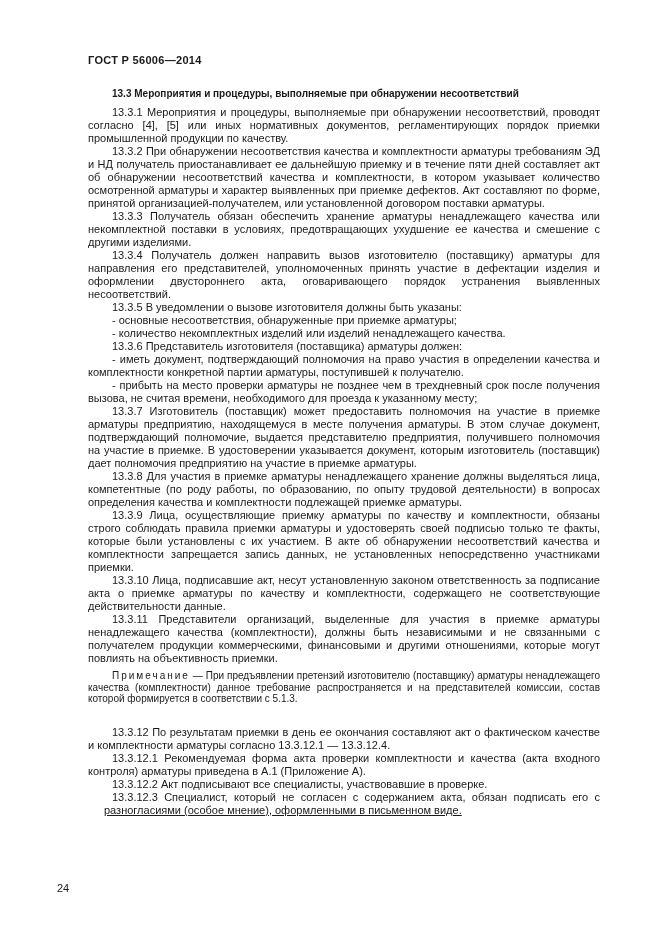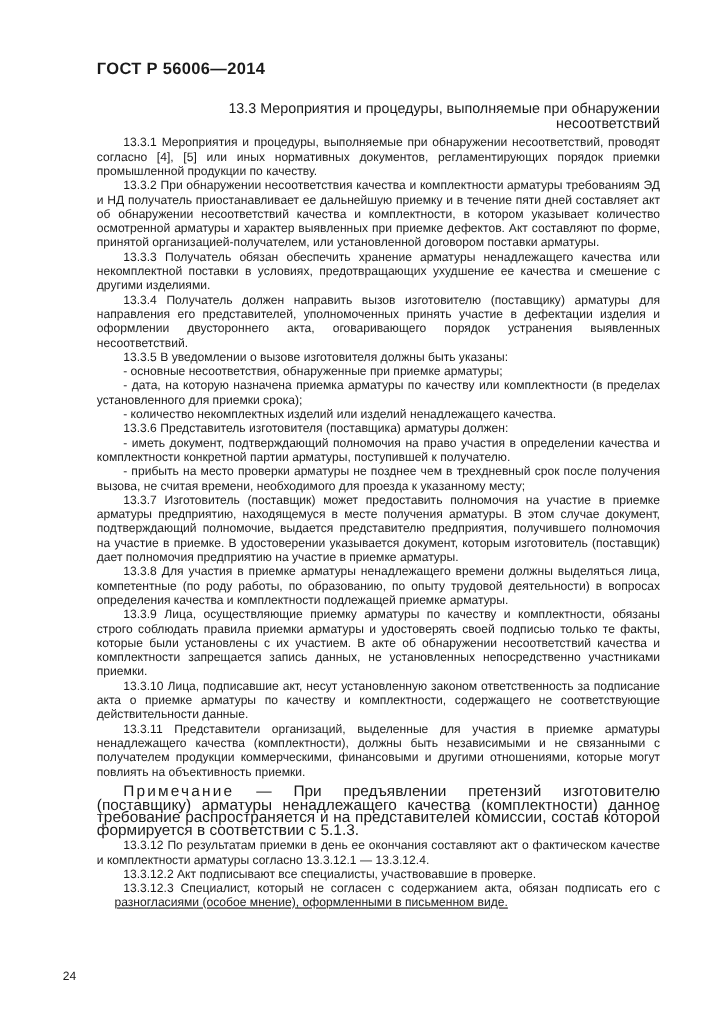--- a/index.html
+++ b/index.html
@@ -18,46 +18,46 @@
     overflow: hidden;
     box-sizing: border-box;
   }
   .content {
     position: absolute;
     top: 54px;
     left: 88px;
     width: 512px;
   }
   .doc-header {
-    font-size: 15px;
+    font-size: 11px;
     font-weight: bold;
     letter-spacing: 0.3px;
     margin: 0 0 21px 0;
   }
   .section-heading {
-    font-size: 13px;
-    font-weight: normal;
+    font-size: 10px;
+    font-weight: bold;
     text-indent: 24px;
-    text-align: right;
+    text-align: left;
     margin: 0 0 6px 0;
     line-height: 13px;
   }
   .para {
     font-size: 11px;
     line-height: 13px;
     text-align: justify;
     text-indent: 24px;
     margin: 0;
   }
   .note {
-    font-size: 14px;
+    font-size: 10px;
     line-height: 11.5px;
     text-align: justify;
     text-indent: 24px;
-    margin: 5px 0 3px 0;
+    margin: 5px 0 21px 0;
   }
   .note-prefix {
     letter-spacing: 2px;
   }
   .underlined {
     text-decoration: underline;
     margin-left: 16px;
   }
   .page-number {
     position: absolute;
@@ -73,30 +73,30 @@
   <div class="content">
     <p class="doc-header">ГОСТ Р 56006—2014</p>
     <p class="section-heading">13.3 Мероприятия и процедуры, выполняемые при обнаружении несоответствий</p>
     <div>
         <p class="para">13.3.1 Мероприятия и процедуры, выполняемые при обнаружении несоответствий, проводят согласно [4], [5] или иных нормативных документов, регламентирующих порядок приемки промышленной продукции по качеству.</p>
         <p class="para">13.3.2 При обнаружении несоответствия качества и комплектности арматуры требованиям ЭД и НД получатель приостанавливает ее дальнейшую приемку и в течение пяти дней составляет акт об обнаружении несоответствий качества и комплектности, в котором указывает количество осмотренной арматуры и характер выявленных при приемке дефектов. Акт составляют по форме, принятой организацией-получателем, или установленной договором поставки арматуры.</p>
         <p class="para">13.3.3 Получатель обязан обеспечить хранение арматуры ненадлежащего качества или некомплектной поставки в условиях, предотвращающих ухудшение ее качества и смешение с другими изделиями.</p>
         <p class="para">13.3.4 Получатель должен направить вызов изготовителю (поставщику) арматуры для направления его представителей, уполномоченных принять участие в дефектации изделия и оформлении двустороннего акта, оговаривающего порядок устранения выявленных несоответствий.</p>
         <p class="para">13.3.5 В уведомлении о вызове изготовителя должны быть указаны:</p>
         <p class="para">- основные несоответствия, обнаруженные при приемке арматуры;</p>
-        <p class="para">- дата, на которую назначена приемка арматуры по качеству или комплектности (в пределах установленного для приемки срока);</p>
         <p class="para">- количество некомплектных изделий или изделий ненадлежащего качества.</p>
         <p class="para">13.3.6 Представитель изготовителя (поставщика) арматуры должен:</p>
         <p class="para">- иметь документ, подтверждающий полномочия на право участия в определении качества и комплектности конкретной партии арматуры, поступившей к получателю.</p>
         <p class="para">- прибыть на место проверки арматуры не позднее чем в трехдневный срок после получения вызова, не считая времени, необходимого для проезда к указанному месту;</p>
         <p class="para">13.3.7 Изготовитель (поставщик) может предоставить полномочия на участие в приемке арматуры предприятию, находящемуся в месте получения арматуры. В этом случае документ, подтверждающий полномочие, выдается представителю предприятия, получившего полномочия на участие в приемке. В удостоверении указывается документ, которым изготовитель (поставщик) дает полномочия предприятию на участие в приемке арматуры.</p>
-        <p class="para">13.3.8 Для участия в приемке арматуры ненадлежащего времени должны выделяться лица, компетентные (по роду работы, по образованию, по опыту трудовой деятельности) в вопросах определения качества и комплектности подлежащей приемке арматуры.</p>
+        <p class="para">13.3.8 Для участия в приемке арматуры ненадлежащего хранение должны выделяться лица, компетентные (по роду работы, по образованию, по опыту трудовой деятельности) в вопросах определения качества и комплектности подлежащей приемке арматуры.</p>
         <p class="para">13.3.9 Лица, осуществляющие приемку арматуры по качеству и комплектности, обязаны строго соблюдать правила приемки арматуры и удостоверять своей подписью только те факты, которые были установлены с их участием. В акте об обнаружении несоответствий качества и комплектности запрещается запись данных, не установленных непосредственно участниками приемки.</p>
         <p class="para">13.3.10 Лица, подписавшие акт, несут установленную законом ответственность за подписание акта о приемке арматуры по качеству и комплектности, содержащего не соответствующие действительности данные.</p>
         <p class="para">13.3.11 Представители организаций, выделенные для участия в приемке арматуры ненадлежащего качества (комплектности), должны быть независимыми и не связанными с получателем продукции коммерческими, финансовыми и другими отношениями, которые могут повлиять на объективность приемки.</p>
         <p class="note"><span class="note-prefix">Примечание</span> — При предъявлении претензий изготовителю (поставщику) арматуры ненадлежащего качества (комплектности) данное требование распространяется и на представителей комиссии, состав которой формируется в соответствии с 5.1.3.</p>
         <p class="para">13.3.12 По результатам приемки в день ее окончания составляют акт о фактическом качестве и комплектности арматуры согласно 13.3.12.1 — 13.3.12.4.</p>
+        <p class="para">13.3.12.1 Рекомендуемая форма акта проверки комплектности и качества (акта входного контроля) арматуры приведена в А.1 (Приложение А).</p>
         <p class="para">13.3.12.2 Акт подписывают все специалисты, участвовавшие в проверке.</p>
         <p class="para">13.3.12.3 Специалист, который не согласен с содержанием акта, обязан подписать его с <span class="underlined">разногласиями (особое мнение), оформленными в письменном виде.</span></p>
       </div>
   </div>
   <div class="page-number">24</div>
 </div>
 
 </body></html>

